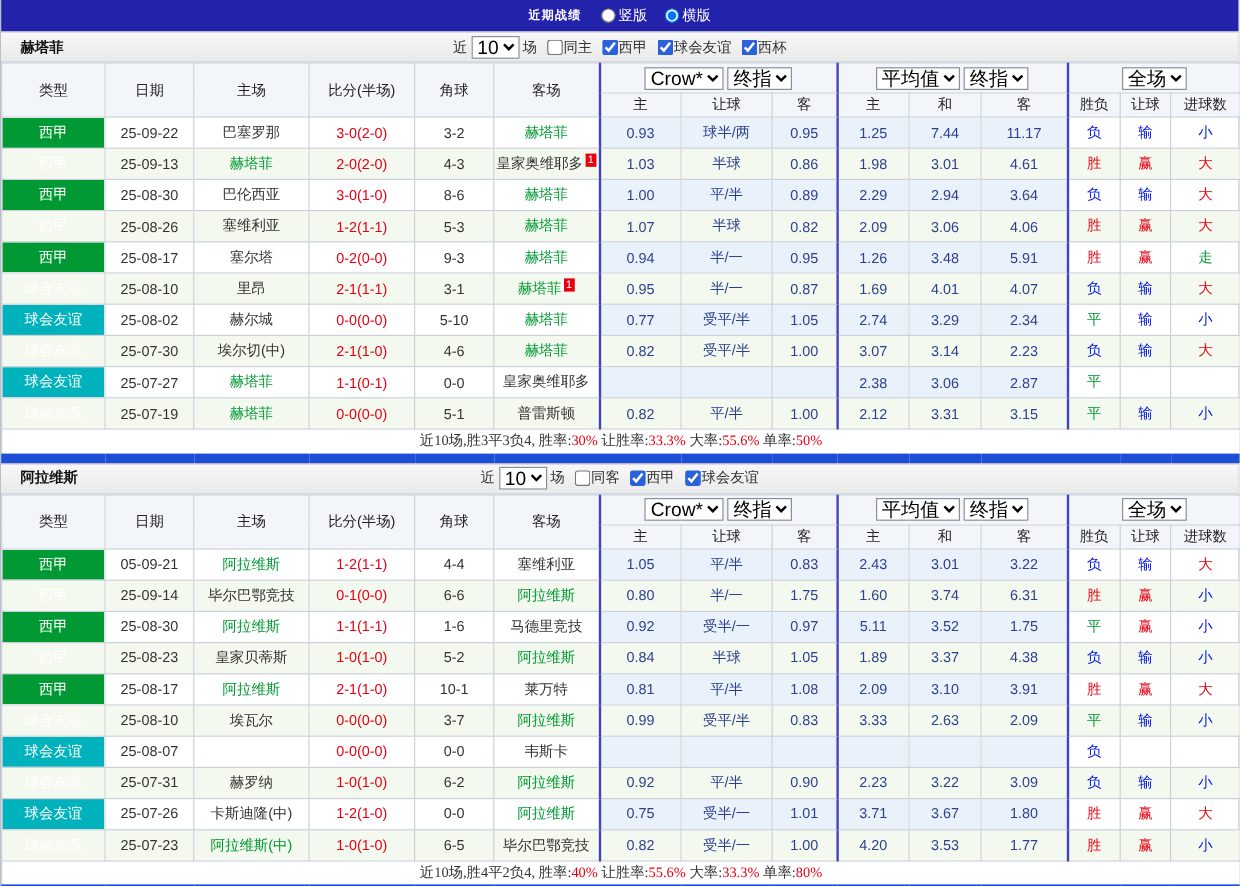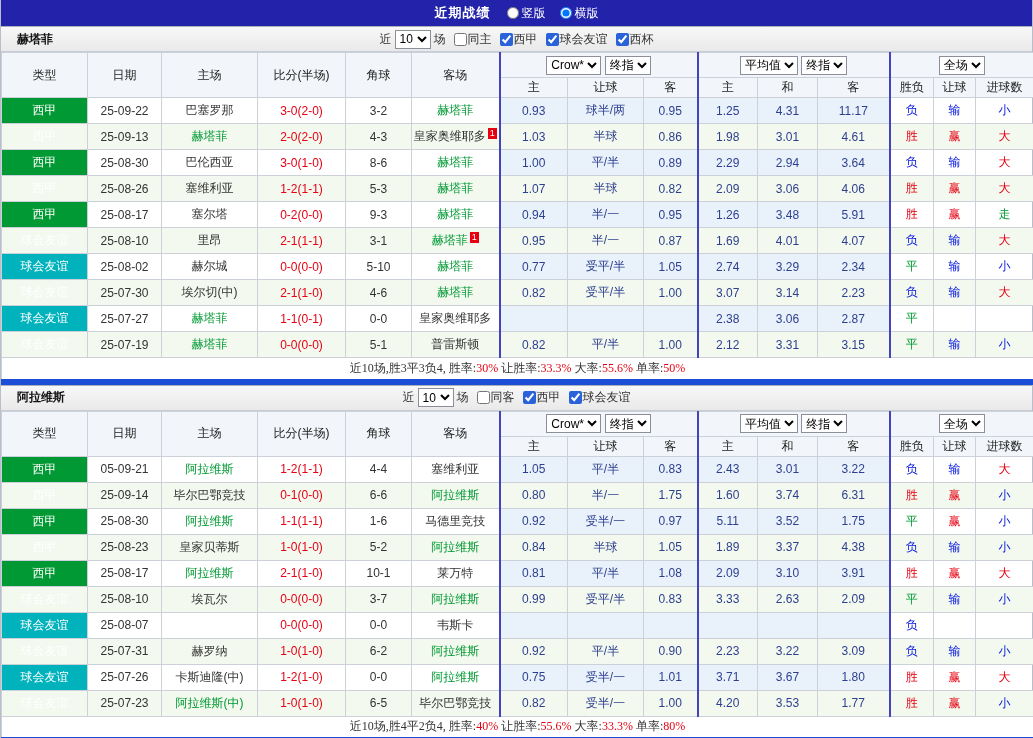--- a/index.html
+++ b/index.html
@@ -10,39 +10,39 @@
     font-size: 12px;
     color: #333;
   }
   .page { width: 1033px; border-left: 1px solid #b9bfca; border-right: 1px solid #b9bfca; }
 
   
   .title-bar {
     height: 26px; background: #2222aa; color: #fff;
     display: flex; align-items: center; justify-content: center; gap: 16px;
   }
-  .tb-title { font-weight: bold; font-size: 13px; letter-spacing: 1px; }
+  .tb-title { font-weight: bold; font-size: 10px; letter-spacing: 1px; }
   .tb-radios { display: flex; align-items: flex-start; gap: 14px; }
   .radio { display: inline-flex; align-items: center; gap: 3px; cursor: pointer; }
   .radio input { width: 12px; height: 12px; margin: 0; }
 
   
   .filter-row {
     height: 26px; background: linear-gradient(#f8f8f8, #e9e9e9);
     border-top: 1px solid #aab0bb; border-bottom: 1px solid #c9ced6;
     display: flex; align-items: center; position: relative;
   }
   .team-name { position: absolute; left: 16px; font-weight: bold; color: #111; }
   .filter-controls { margin: 0 auto; display: flex; align-items: center; gap: 3px; }
   .cb { display: inline-flex; align-items: center; gap: 1px; margin-left: 5px; cursor: pointer; }
   .cb input { width: 13px; height: 13px; margin: 0; accent-color: #2a62d9; }
-  select.sel { font-size: 12px; height: 19px; border: 1px solid #8a8f99; background: #fff; font-family: inherit; }
+  select.sel { font-size: 16px; height: 19px; border: 1px solid #8a8f99; background: #fff; font-family: inherit; text-align: right; }
 
   
-  .grid { width: 100%; border-collapse: collapse; table-layout: fixed; border-bottom: 6px solid #1d4ed8; }
+  .grid { width: 100%; border-collapse: collapse; table-layout: fixed; border-bottom: 8px solid #1d4ed8; }
   .grid th, .grid td { border: 1px solid #ccd1d9; text-align: center; white-space: nowrap; overflow: hidden; }
   .grid thead th { background: #f2f5f9; font-weight: normal; color: #222; }
   .hr1 th { height: 25px; }
   .hr2 th { height: 20px; }
   .grid tbody td { height: 26px; }
   .grid tbody tr:nth-child(even) td { background: #f3f9ee; }
   td.odds { background-image: linear-gradient(rgba(206,226,245,.45), rgba(206,226,245,.45)); }
   .sep { border-left: 2px solid #4343bb !important; }
   .grid tbody td.lg-liga { background: #009933; color: #fff; }
   .grid tbody td.lg-friendly { background: #00b2bb; color: #fff; }
@@ -158,21 +158,21 @@
             <td class="lg-liga" data-interactable="false">西甲</td>
             <td data-interactable="false">25-09-22</td>
             <td data-interactable="true">巴塞罗那</td>
             <td class="t-red" data-interactable="false">3-0(2-0)</td>
             <td data-interactable="false">3-2</td>
             <td class="t-green" data-interactable="true">赫塔菲</td>
             <td class="odds sep num" data-interactable="false">0.93</td>
             <td class="odds num" data-interactable="false">球半/两</td>
             <td class="odds num" data-interactable="false">0.95</td>
             <td class="odds sep num" data-interactable="false">1.25</td>
-            <td class="odds num" data-interactable="false">4.31</td>
+            <td class="odds num" data-interactable="false">7.44</td>
             <td class="odds num" data-interactable="false">11.17</td>
             <td class="sep t-blue" data-interactable="false">负</td>
             <td class="t-blue" data-interactable="false">输</td>
             <td class="t-blue" data-interactable="false">小</td>
           </tr>
           <tr data-interactable="false">
             <td class="lg-liga" data-interactable="false">西甲</td>
             <td data-interactable="false">25-09-13</td>
             <td class="t-green" data-interactable="true">赫塔菲</td>
             <td class="t-red" data-interactable="false">2-0(2-0)</td>

